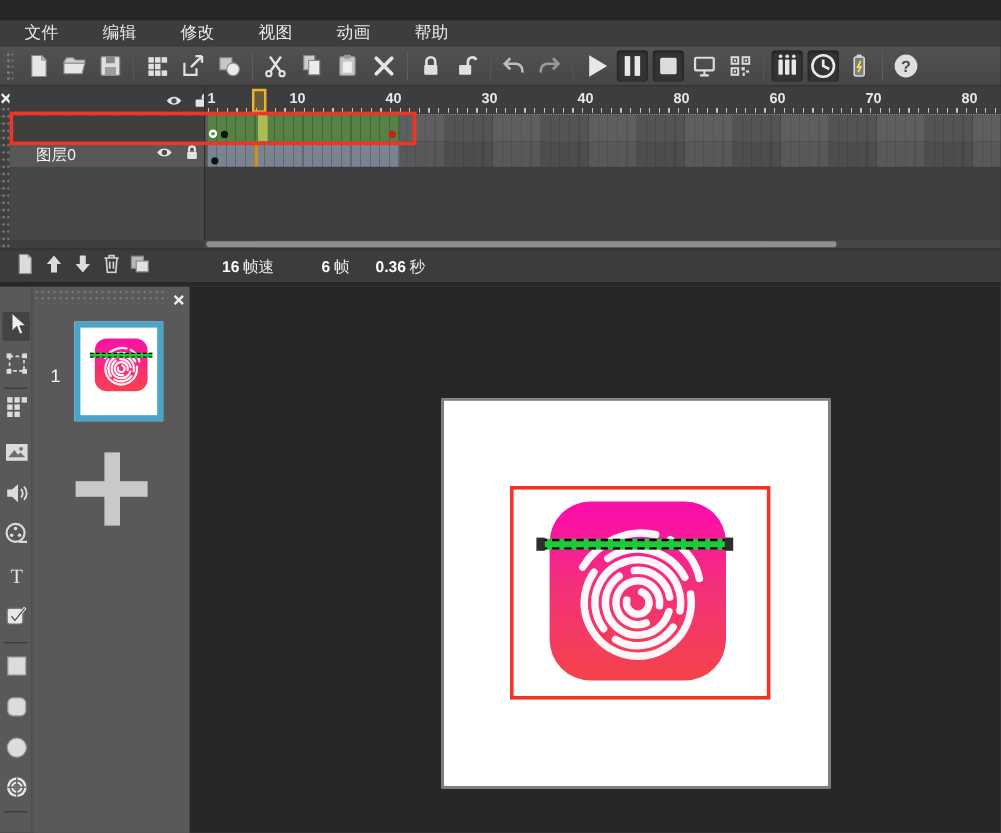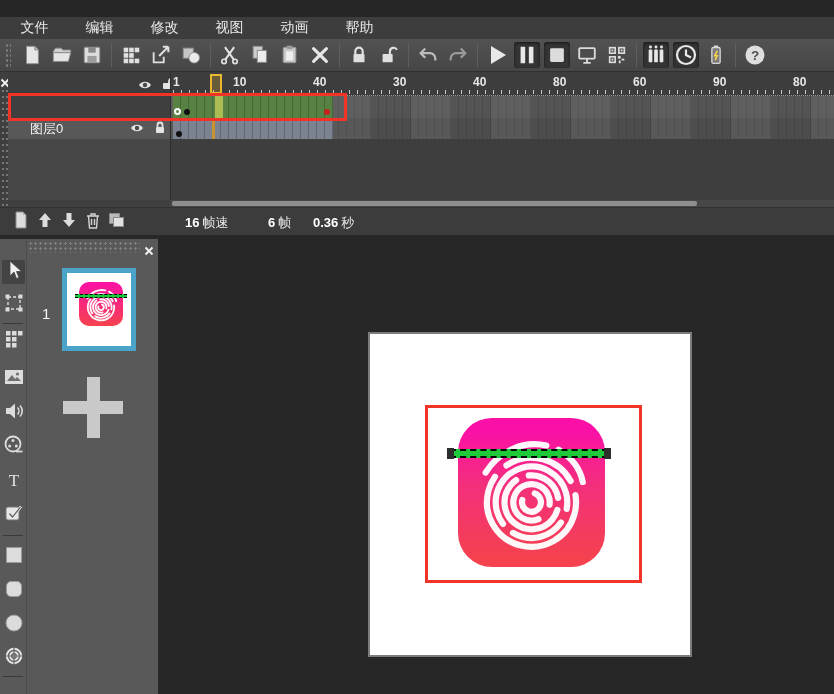--- a/index.html
+++ b/index.html
@@ -19,21 +19,21 @@
   .tb-sep { width:1px; height:24px; background:#333; border-right:1px solid #5e5e5e; margin:0 4px; }
   .tb-btn svg { display:block; }
 
   
   #timeline { position:absolute; left:0; top:55px; width:834px; height:167px; background:#3f3f3f; }
   #tl-grip { position:absolute; left:0; top:14px; width:8px; height:149px; background-image:radial-gradient(circle,#757575 1px,transparent 1.3px); background-size:4px 6px; background-position:1px 2px; }
   .close-x { position:absolute; width:10px; height:10px; }
   #tl-close { left:0; top:2px; }
   #tl-names-header { position:absolute; left:8px; top:0; width:162px; height:23px; background:#3d3d3d; }
   #tl-ruler { position:absolute; left:170px; top:0; right:0; height:23px; background:#3d3d3d; border-left:1px solid #2c2c2c; }
-  .ruler-num { position:absolute; top:3px; width:30px; text-align:left; color:#e8e8e8; font-size:12px; font-weight:bold; }
+  .ruler-num { position:absolute; top:3px; width:30px; text-align:center; color:#e8e8e8; font-size:12px; font-weight:bold; }
   .ruler-num.first { width:12px; text-align:left; }
   #ruler-ticks { position:absolute; left:2px; right:0; bottom:1px; height:4px; background:repeating-linear-gradient(90deg,#c6c6c6 0 1px,transparent 1px 8px); }
   #tl-rows { position:absolute; left:8px; top:23px; right:0; height:44px; border-top:1px dotted #9a9a9a; }
   .layer-row { position:absolute; left:0; right:0; height:22px; }
   .layer-name-cell { position:absolute; left:0; top:0; width:162px; height:100%; display:flex; align-items:center; }
   .layer-label { margin-left:22px; font-size:13px; color:#f2f2f2; }
   .row-eye { position:absolute; left:122px; top:50%; transform:translateY(-50%); }
   .row-lock { position:absolute; left:145px; top:50%; transform:translateY(-50%); }
   .hdr-eye { position:absolute; left:130px; top:5px; }
   .hdr-lock { position:absolute; left:153px; top:4px; }
@@ -395,21 +395,21 @@
     </div>
 
     <div id="tl-ruler">
       <span class="ruler-num first" style="left:2px">1</span>
       <span class="ruler-num" style="left:62px">10</span>
       <span class="ruler-num" style="left:142px">40</span>
       <span class="ruler-num" style="left:222px">30</span>
       <span class="ruler-num" style="left:302px">40</span>
       <span class="ruler-num" style="left:382px">80</span>
       <span class="ruler-num" style="left:462px">60</span>
-      <span class="ruler-num" style="left:542px">90</span>
+      <span class="ruler-num" style="left:542px">70</span>
       <span class="ruler-num" style="left:622px">80</span>
       <div id="ruler-ticks"></div>
       <div id="playhead-marker"></div>
     </div>
 
     <div id="tl-rows">
 
       <div class="layer-row" style="top:0">
         <div class="layer-frames frames-bg-1">
           <div class="frame-span span-green">

